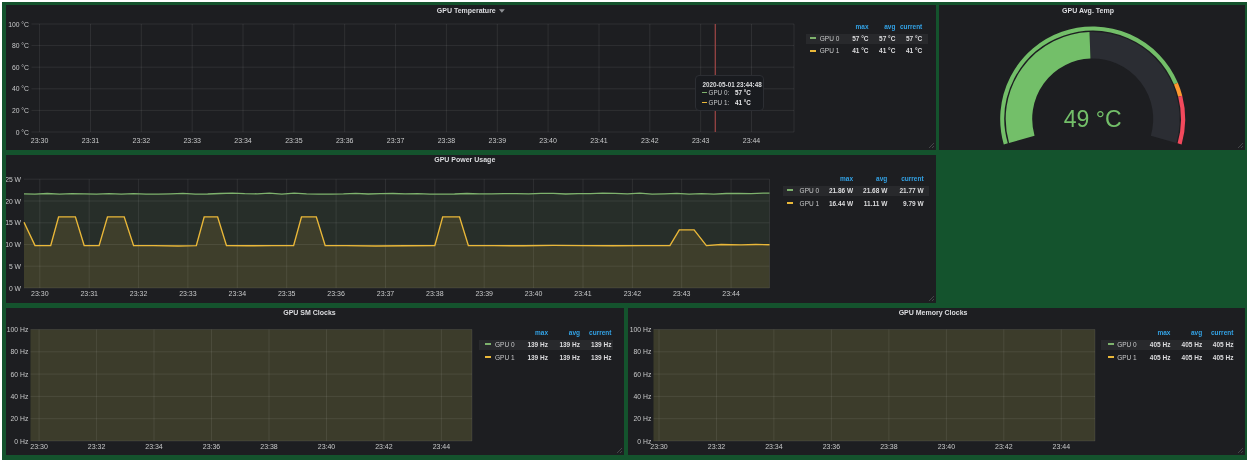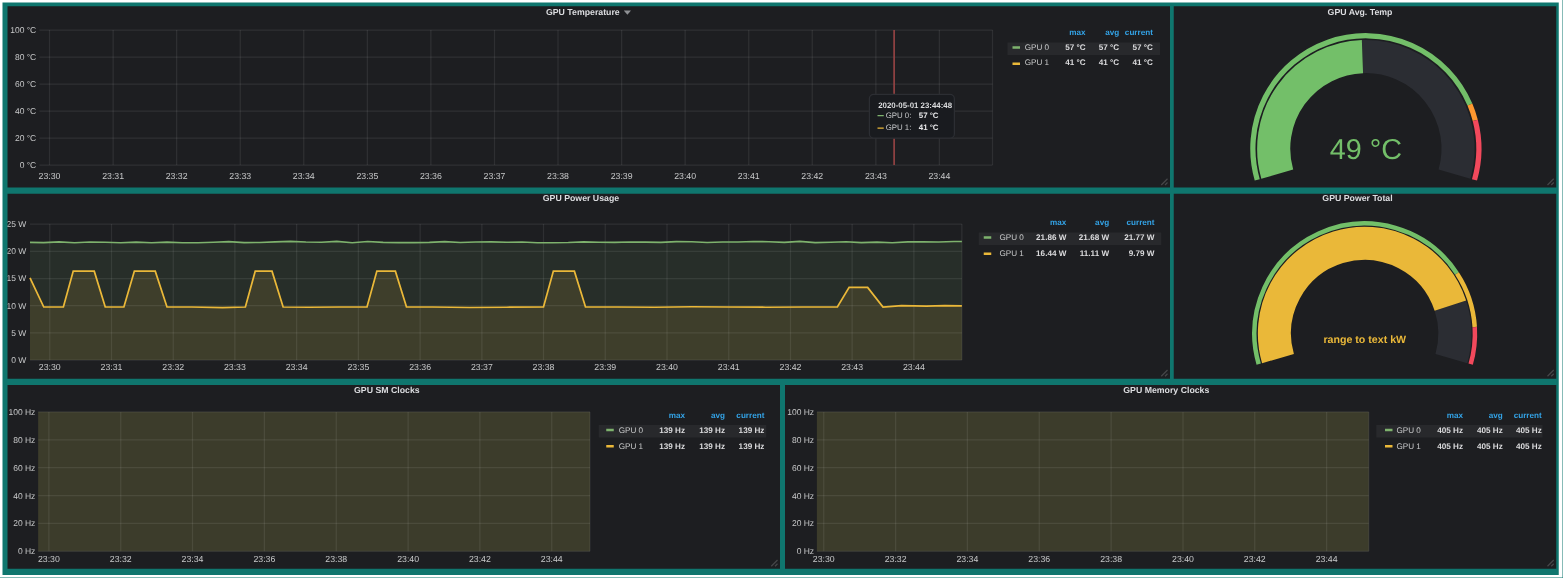--- a/index.html
+++ b/index.html
@@ -1,15 +1,15 @@
 <!DOCTYPE html>
 <html><head><meta charset="utf-8"><style>
 html,body{margin:0;padding:0}
 body{width:1250px;height:462px;background:#ffffff;font-family:"Liberation Sans",sans-serif;position:relative;overflow:hidden}
-.page{position:absolute;left:2px;top:2px;width:1245px;height:458px;background:#0f766e}
+.page{position:absolute;left:2px;top:2px;width:1245px;height:458px;background:#14532d}
 .panel{position:absolute;background:#1d1e21}
 .ptitle{position:absolute;left:0;top:1.5px;width:100%;text-align:center;font-size:7px;font-weight:700;color:#dcdde0}
 svg text{font-family:"Liberation Sans",sans-serif}
 </style></head><body>
 <div class="page">
 
 <div class="panel" style="left:4px;top:3px;width:929.5px;height:145px">
   <div class="ptitle">GPU Temperature <svg width="6" height="4" style="margin-left:1px">
           <polygon points="0,0.3 5.8,0.3 2.9,3.7" fill="#8f9195"></polygon>
         </svg></div>
@@ -170,34 +170,20 @@
         <div style="position:absolute;left:793.6px;top:45.1px;font-size:6.5px">GPU 1</div>
         <div style="position:absolute;left:0;top:45.1px;width:847.1px;text-align:right;font-size:6.5px;font-weight:700;color:#dcdcde">16.44 W</div>
         <div style="position:absolute;left:0;top:45.1px;width:881.3px;text-align:right;font-size:6.5px;font-weight:700;color:#dcdcde">11.11 W</div>
         <div style="position:absolute;left:0;top:45.1px;width:917.6px;text-align:right;font-size:6.5px;font-weight:700;color:#dcdcde">9.79 W</div>
       </div>
   <svg width="8" height="8" style="position:absolute;right:1px;bottom:1px">
         <path d="M7 2 L2 7 M7 5 L5 7" stroke="rgba(255,255,255,0.18)" stroke-width="1" fill="none"></path>
       </svg>
 </div>
 
-<div class="panel" style="left:936.5px;top:152.5px;width:306px;height:148.5px">
-  <div class="ptitle" style="left:-5.5px">GPU Power Total</div>
-  <svg width="306" height="148" style="position:absolute;left:0;top:0">
-  <path d="M 67.97 136.31 A 88.2 88.2 0 0 1 226.57 63.73" stroke="#73BF69" stroke-width="3.6" fill="none"></path>
-<path d="M 226.57 63.73 A 88.2 88.2 0 0 1 240.79 106.61" stroke="#EAB839" stroke-width="3.6" fill="none"></path>
-<path d="M 240.79 106.61 A 88.2 88.2 0 0 1 237.53 136.31" stroke="#F2495C" stroke-width="3.6" fill="none"></path>
-<path d="M 221.32 89.55 A 72.15 72.15 0 0 1 222.11 131.89" stroke="#2b2d33" stroke-width="26.5" fill="none"></path>
-<path d="M 83.39 131.89 A 72.15 72.15 0 0 1 221.32 89.55" stroke="#EAB839" stroke-width="26.5" fill="none"></path>
-  <text x="152.8" y="119" text-anchor="middle" font-size="8.5" font-weight="700" fill="#EAB839">range to text kW</text>
-  </svg>
-  <svg width="8" height="8" style="position:absolute;right:1px;bottom:1px">
-        <path d="M7 2 L2 7 M7 5 L5 7" stroke="rgba(255,255,255,0.18)" stroke-width="1" fill="none"></path>
-      </svg>
-</div>
 
 <div class="panel" style="left:4px;top:305.5px;width:617.5px;height:147px">
   <div class="ptitle" style="left:-5.3px">GPU SM Clocks</div>
   <svg width="617" height="147" style="position:absolute;left:0;top:0">
 <rect x="24.5" y="21.5" width="441.5" height="111.5" fill="#3c3c2b"></rect>
 <line x1="24.5" y1="21.5" x2="466.0" y2="21.5" stroke="rgba(255,255,255,0.08)" stroke-width="1"></line>
         <line x1="24.5" y1="43.8" x2="466.0" y2="43.8" stroke="rgba(255,255,255,0.08)" stroke-width="1"></line>
         <line x1="24.5" y1="66.1" x2="466.0" y2="66.1" stroke="rgba(255,255,255,0.08)" stroke-width="1"></line>
         <line x1="24.5" y1="88.4" x2="466.0" y2="88.4" stroke="rgba(255,255,255,0.08)" stroke-width="1"></line>
         <line x1="24.5" y1="110.7" x2="466.0" y2="110.7" stroke="rgba(255,255,255,0.08)" stroke-width="1"></line>

